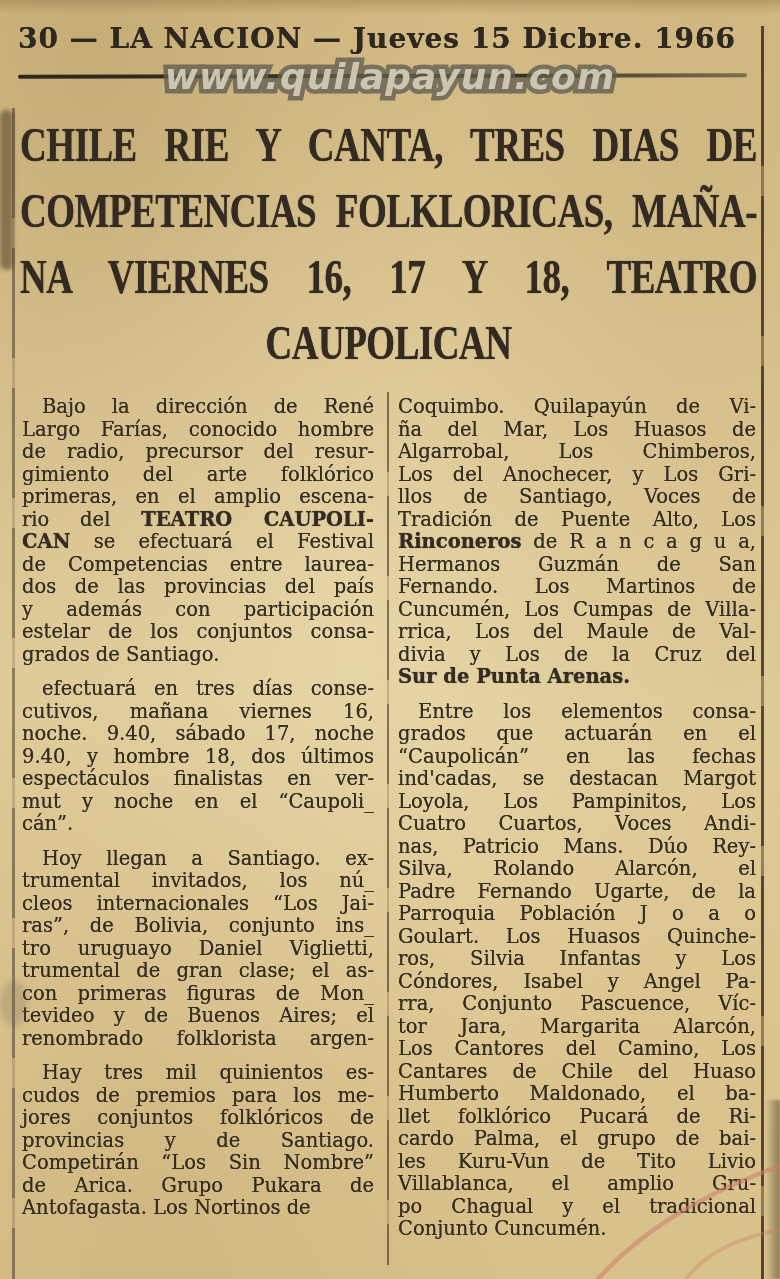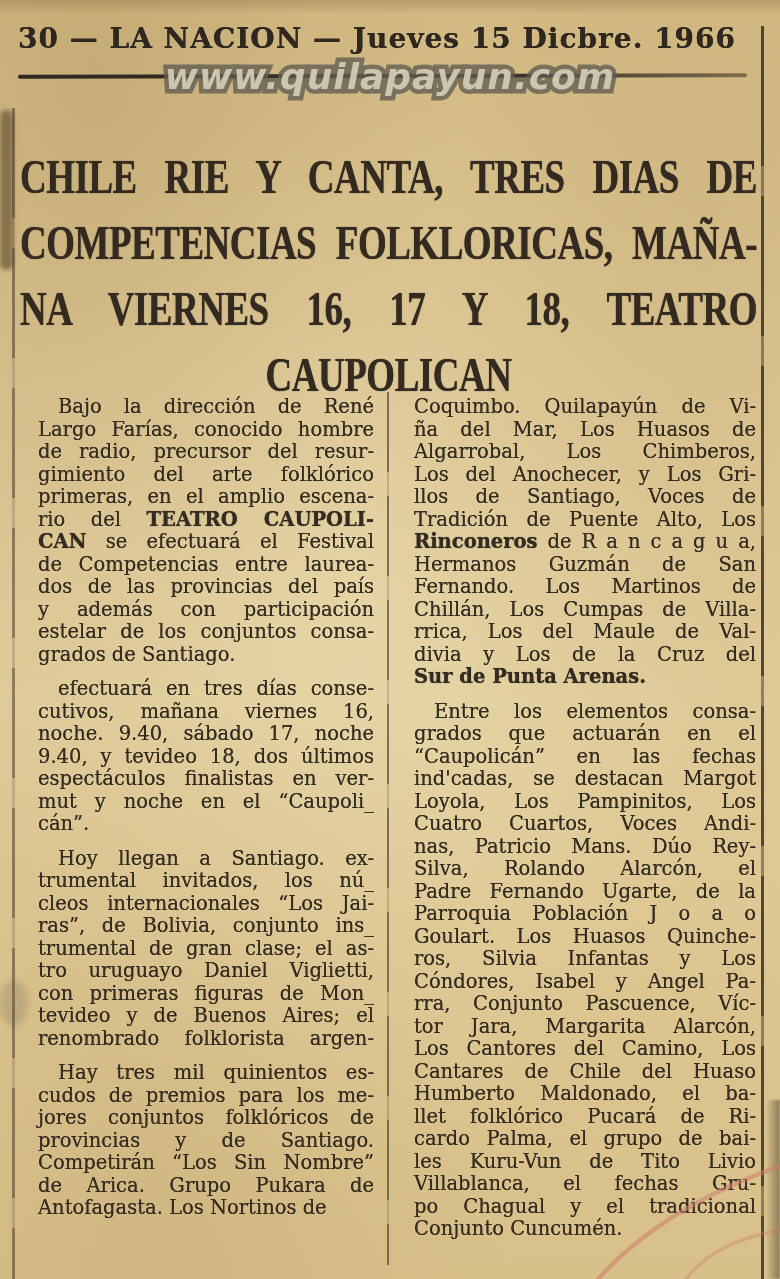--- a/index.html
+++ b/index.html
@@ -38,41 +38,41 @@
   }
   .watermark .wm-stroke{
     position:absolute;left:0;top:0;
     -webkit-text-stroke:9px #615d52;color:#615d52;opacity:.78;
   }
   .watermark .wm-fill{
     position:relative;color:#d1cab4;opacity:.95;
   }
   
   .headline{
-    position:absolute;left:20px;top:112px;width:737px;color:#332b21;margin-top:32px;
+    position:absolute;left:20px;top:112px;width:737px;color:#332b21;
   }
   .hl-line{
     height:66px;line-height:66px;
     font-family:"Liberation Serif","DejaVu Serif",serif;
     font-weight:bold;font-size:37px;letter-spacing:-0.5px;
     text-align:justify;text-align-last:justify;
     transform:scaleY(1.3);transform-origin:50% 50%;
     text-shadow:0 0 .8px #332b21;
     overflow:hidden;
   }
   .hl-line.centered{text-align:center;text-align-last:center;}
   
   .column{
     position:absolute;top:396px;color:#342c22;
     font-size:19.5px;line-height:22.5px;
     text-shadow:0 0 .5px rgba(52,44,34,.85);
   }
   .column-left{left:22px;width:352px;}
   .column-right{left:398px;width:358px;}
-  .para{margin:0 0 12px 16px;}
+  .para{margin:0 0 12px 0;}
   .line{text-align:justify;text-align-last:justify;}
   .line.lastline{text-align-last:left;}
   .para.indent .line:first-child{text-indent:20px;}
   .line b{font-weight:bold;text-shadow:0 0 .8px #342c22;}
   
   .col-divider{
     position:absolute;left:387px;top:392px;width:2px;height:873px;
     background:repeating-linear-gradient(180deg,
       rgba(62,52,40,.62) 0 80px, rgba(62,52,40,.22) 80px 104px);
   }
@@ -133,32 +133,32 @@
         <div class="line"><span>de Competencias entre laurea-</span></div>
         <div class="line"><span>dos de las provincias del país</span></div>
         <div class="line"><span>y además con participación</span></div>
         <div class="line"><span>estelar de los conjuntos consa-</span></div>
         <div class="line lastline"><span>grados de Santiago.</span></div>
       </div>
       <div class="para indent">
         <div class="line"><span>efectuará en tres días conse-</span></div>
         <div class="line"><span>cutivos, mañana viernes 16,</span></div>
         <div class="line"><span>noche. 9.40, sábado 17, noche</span></div>
-        <div class="line"><span>9.40, y tevideo 18, dos últimos</span></div>
+        <div class="line"><span>9.40, y hombre 18, dos últimos</span></div>
         <div class="line"><span>espectáculos finalistas en ver-</span></div>
         <div class="line"><span>mut y noche en el “Caupoli_</span></div>
         <div class="line lastline"><span>cán”.</span></div>
       </div>
       <div class="para indent">
         <div class="line"><span>Hoy llegan a Santiago. ex-</span></div>
         <div class="line"><span>trumental invitados, los nú_</span></div>
         <div class="line"><span>cleos internacionales “Los Jai-</span></div>
         <div class="line"><span>ras”, de Bolivia, conjunto ins_</span></div>
+        <div class="line"><span>tro uruguayo Daniel Viglietti,</span></div>
         <div class="line"><span>trumental de gran clase; el as-</span></div>
-        <div class="line"><span>tro uruguayo Daniel Viglietti,</span></div>
         <div class="line"><span>con primeras figuras de Mon_</span></div>
         <div class="line"><span>tevideo y de Buenos Aires; el</span></div>
         <div class="line"><span>renombrado folklorista argen-</span></div>
       </div>
       <div class="para indent">
         <div class="line"><span>Hay tres mil quinientos es-</span></div>
         <div class="line"><span>cudos de premios para los me-</span></div>
         <div class="line"><span>jores conjuntos folklóricos de</span></div>
         <div class="line"><span>provincias y de Santiago.</span></div>
         <div class="line"><span>Competirán “Los Sin Nombre”</span></div>
@@ -170,21 +170,21 @@
       <div class="para">
         <div class="line"><span>Coquimbo. Quilapayún de Vi-</span></div>
         <div class="line"><span>ña del Mar, Los Huasos de</span></div>
         <div class="line"><span>Algarrobal, Los Chimberos,</span></div>
         <div class="line"><span>Los del Anochecer, y Los Gri-</span></div>
         <div class="line"><span>llos de Santiago, Voces de</span></div>
         <div class="line"><span>Tradición de Puente Alto, Los</span></div>
         <div class="line"><b>Rinconeros</b><span> de R a n c a g u a,</span></div>
         <div class="line"><span>Hermanos Guzmán de San</span></div>
         <div class="line"><span>Fernando. Los Martinos de</span></div>
-        <div class="line"><span>Chillán, Los Cumpas de Villa-</span></div>
+        <div class="line"><span>Cuncumén, Los Cumpas de Villa-</span></div>
         <div class="line"><span>rrica, Los del Maule de Val-</span></div>
         <div class="line"><span>divia y Los de la Cruz del</span></div>
         <div class="line lastline"><b>Sur de Punta Arenas.</b></div>
       </div>
       <div class="para indent">
         <div class="line"><span>Entre los elementos consa-</span></div>
         <div class="line"><span>grados que actuarán en el</span></div>
         <div class="line"><span>“Caupolicán” en las fechas</span></div>
         <div class="line"><span>ind'cadas, se destacan Margot</span></div>
         <div class="line"><span>Loyola, Los Pampinitos, Los</span></div>
@@ -197,21 +197,21 @@
         <div class="line"><span>ros, Silvia Infantas y Los</span></div>
         <div class="line"><span>Cóndores, Isabel y Angel Pa-</span></div>
         <div class="line"><span>rra, Conjunto Pascuence, Víc-</span></div>
         <div class="line"><span>tor Jara, Margarita Alarcón,</span></div>
         <div class="line"><span>Los Cantores del Camino, Los</span></div>
         <div class="line"><span>Cantares de Chile del Huaso</span></div>
         <div class="line"><span>Humberto Maldonado, el ba-</span></div>
         <div class="line"><span>llet folklórico Pucará de Ri-</span></div>
         <div class="line"><span>cardo Palma, el grupo de bai-</span></div>
         <div class="line"><span>les Kuru-Vun de Tito Livio</span></div>
-        <div class="line"><span>Villablanca, el fechas Gru-</span></div>
+        <div class="line"><span>Villablanca, el amplio Gru-</span></div>
         <div class="line"><span>po Chagual y el tradicional</span></div>
         <div class="line lastline"><span>Conjunto Cuncumén.</span></div>
       </div>
     </div>
 
   <div class="col-divider"></div>
   <div class="right-border"></div>
   <div class="left-border"></div>
   <div class="left-smudge"></div>
   <div class="right-bottom-shade"></div>

